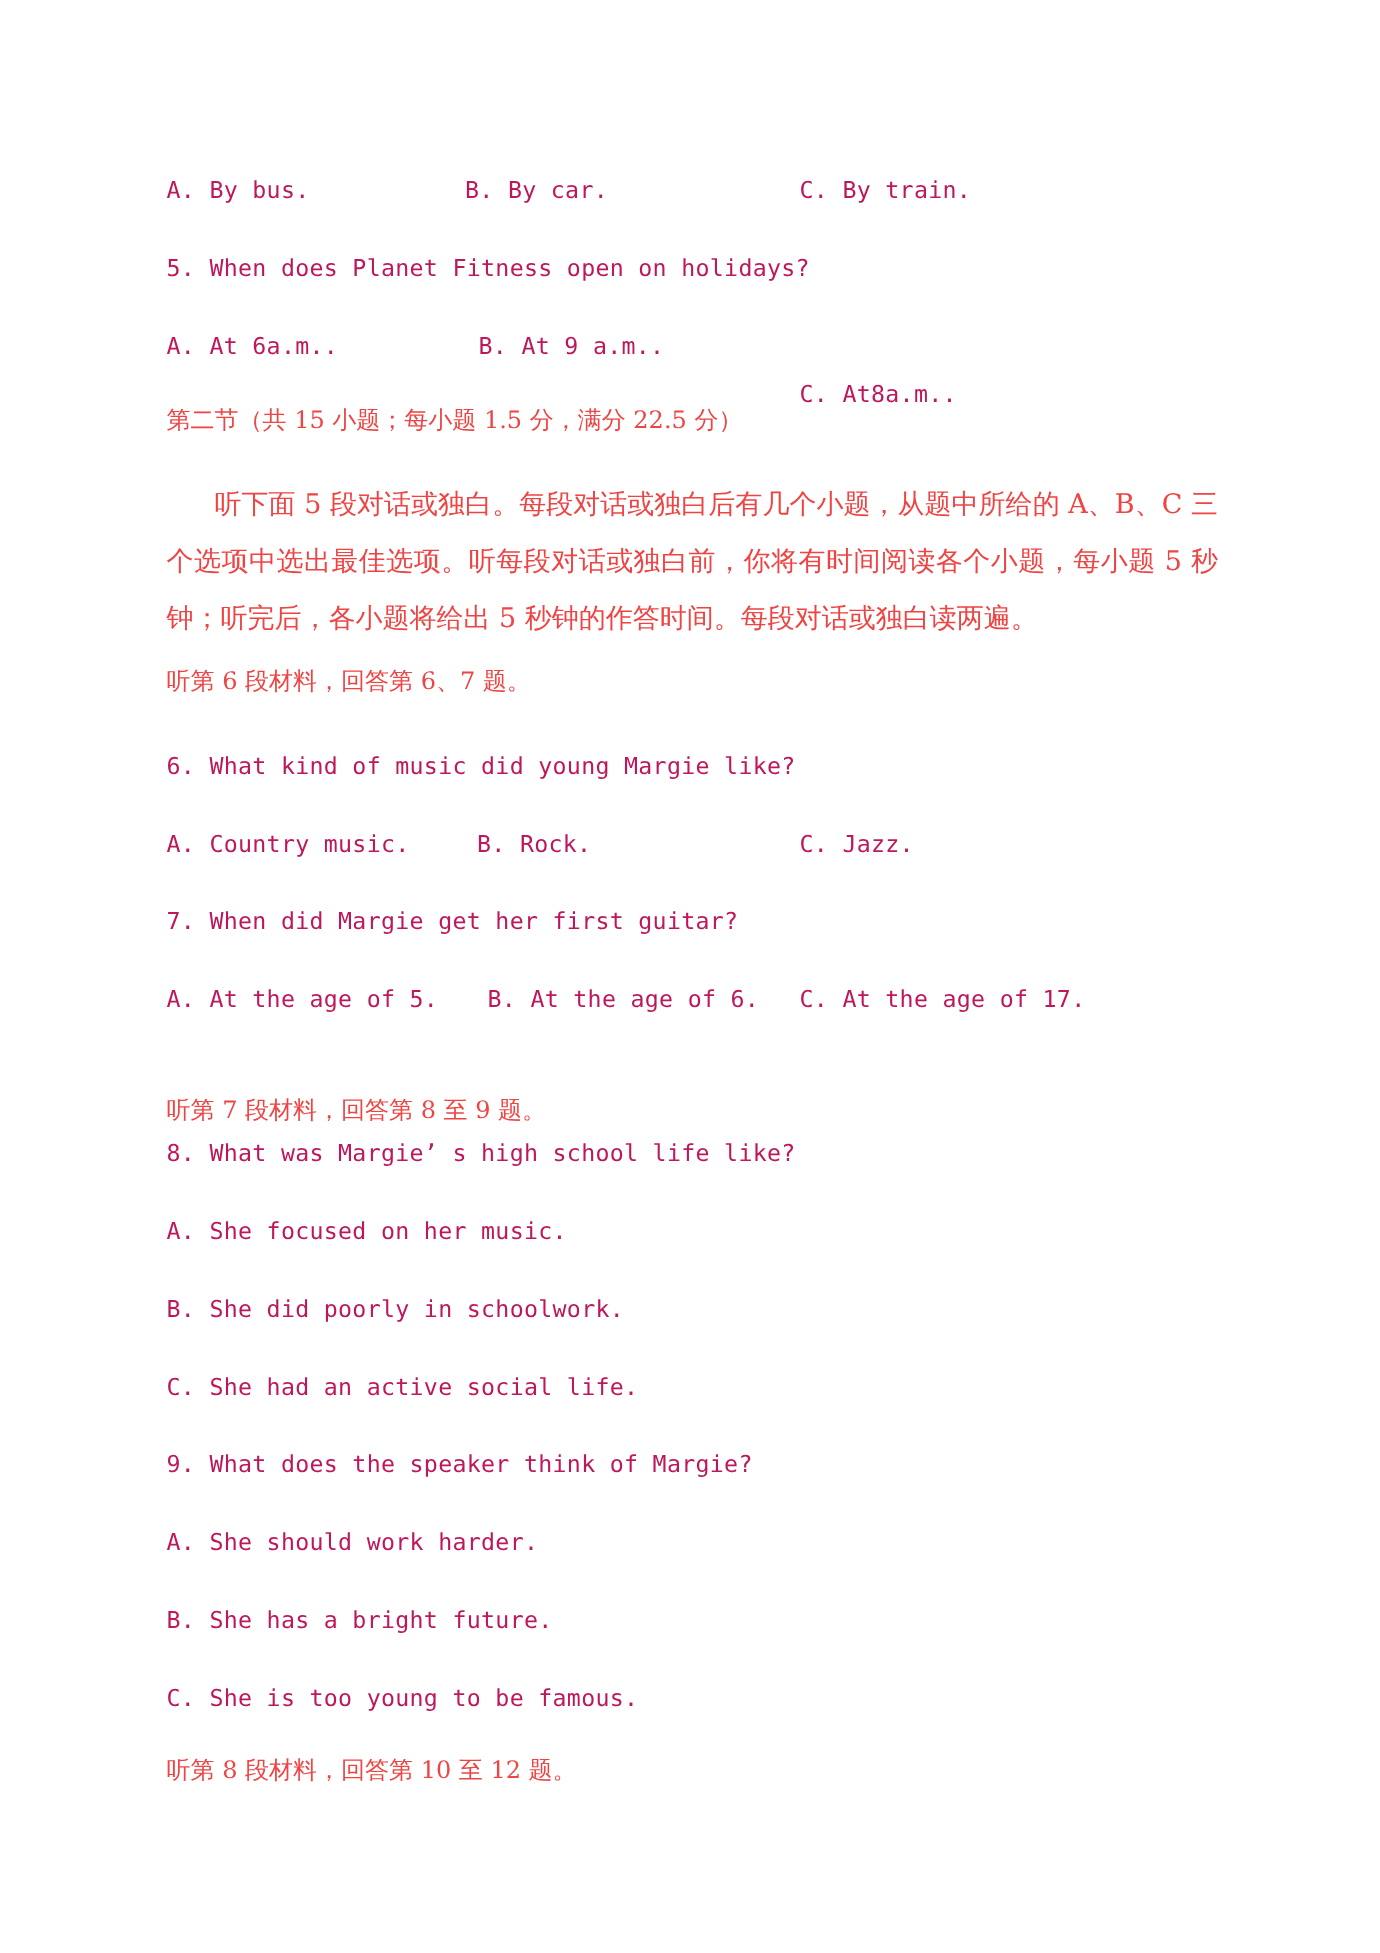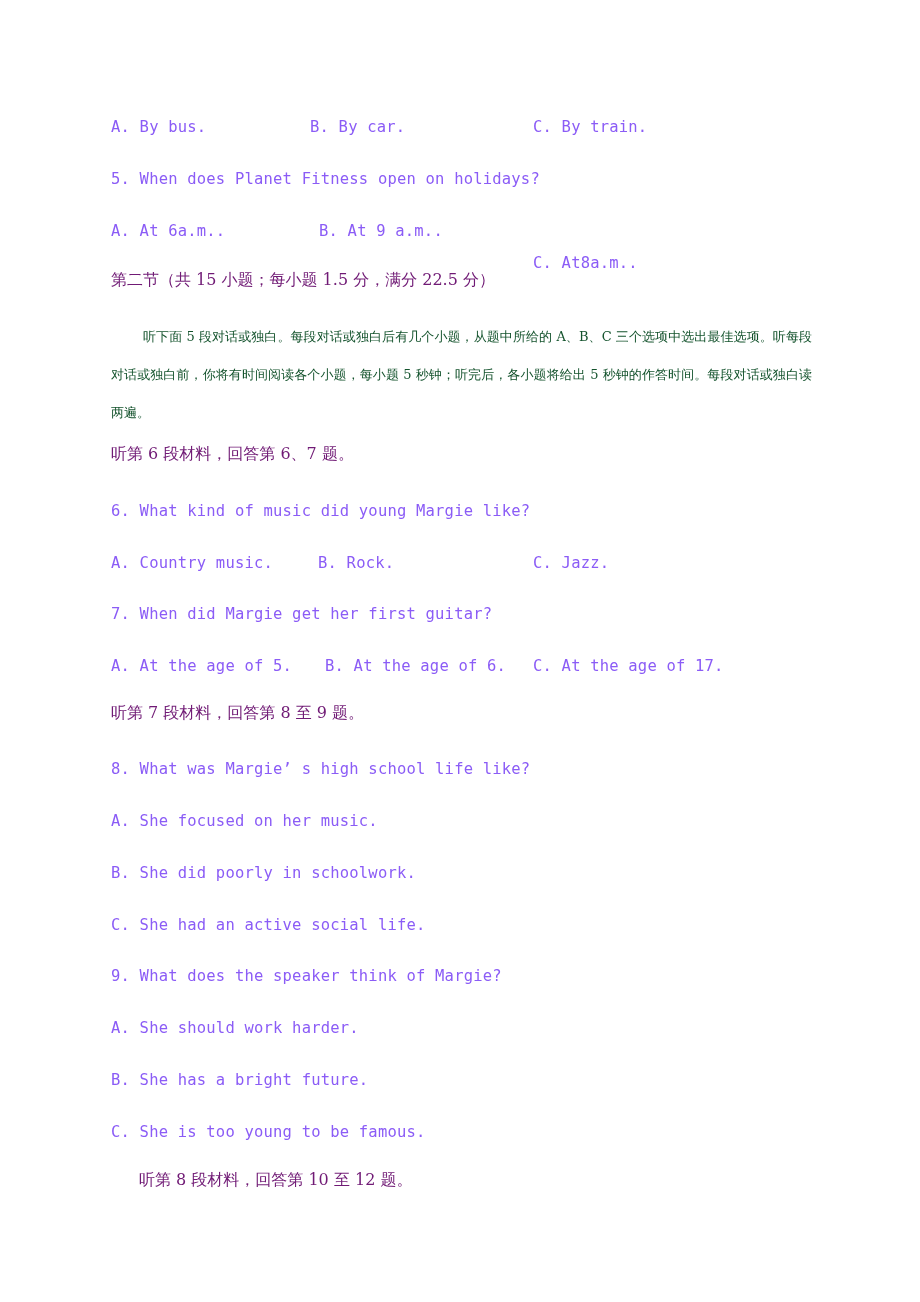--- a/index.html
+++ b/index.html
@@ -13,28 +13,28 @@
     width: 920px;
     height: 1302px;
     background: #ffffff;
     overflow: hidden;
   }
 
   
   .en {
     font-family: "DejaVu Sans Mono", "Liberation Mono", monospace;
     font-size: 15.5px;
-    color: #8b5cf6;
+    color: #be185d;
     letter-spacing: 0.2px;
     white-space: pre;
   }
   .zh {
     font-family: "DejaVu Serif", "Liberation Serif", serif;
     font-size: 16px;
-    color: #701a75;
+    color: #ef4444;
     white-space: pre;
   }
   .qline { position: absolute; left: 111px; }
 
   
   .opts {
     position: absolute;
     left: 0;
     right: 0;
     height: 20px;
@@ -43,22 +43,22 @@
     position: absolute;
     top: 0;
   }
 
   
   .para {
     position: absolute;
     left: 111px;
     width: 701px;
     font-family: "DejaVu Serif", "Liberation Serif", serif;
-    font-size: 13px;
-    color: #14532d;
+    font-size: 18px;
+    color: #ef4444;
     line-height: 38px;
     text-align: justify;
     text-justify: inter-character;
     text-indent: 32px;
     white-space: normal;
   }
   .para > span { display: inline; }
 </style>
 </head>
 <body>
@@ -93,27 +93,27 @@
     <span class="en" style="left:533px;">C. Jazz.</span>
   </div>
 
   <div class="qline en" style="top:605px;">7. When did Margie get her first guitar?</div>
   <div class="opts" style="top:657px;">
     <span class="en" style="left:111px;">A. At the age of 5.</span>
     <span class="en" style="left:325px;">B. At the age of 6.</span>
     <span class="en" style="left:533px;">C. At the age of 17.</span>
   </div>
 
-  <div class="qline zh" style="top:703px;">听第 7 段材料，回答第 8 至 9 题。</div>
+  <div class="qline zh" style="top:730px;">听第 7 段材料，回答第 8 至 9 题。</div>
 
   <div class="qline en" style="top:760px;">8. What was Margie’ s high school life like?</div>
   <div class="qline en" style="top:812px;">A. She focused on her music.</div>
   <div class="qline en" style="top:916px;">C. She had an active social life.</div>
   <div class="qline en" style="top:864px;">B. She did poorly in schoolwork.</div>
 
   <div class="qline en" style="top:967px;">9. What does the speaker think of Margie?</div>
   <div class="qline en" style="top:1019px;">A. She should work harder.</div>
   <div class="qline en" style="top:1071px;">B. She has a bright future.</div>
   <div class="qline en" style="top:1123px;">C. She is too young to be famous.</div>
 
-  <div class="qline zh" style="top:1170px;margin-left:28px;">听第 8 段材料，回答第 10 至 12 题。</div>
+  <div class="qline zh" style="top:1170px;">听第 8 段材料，回答第 10 至 12 题。</div>
 
 </div>
 
 </body></html>

